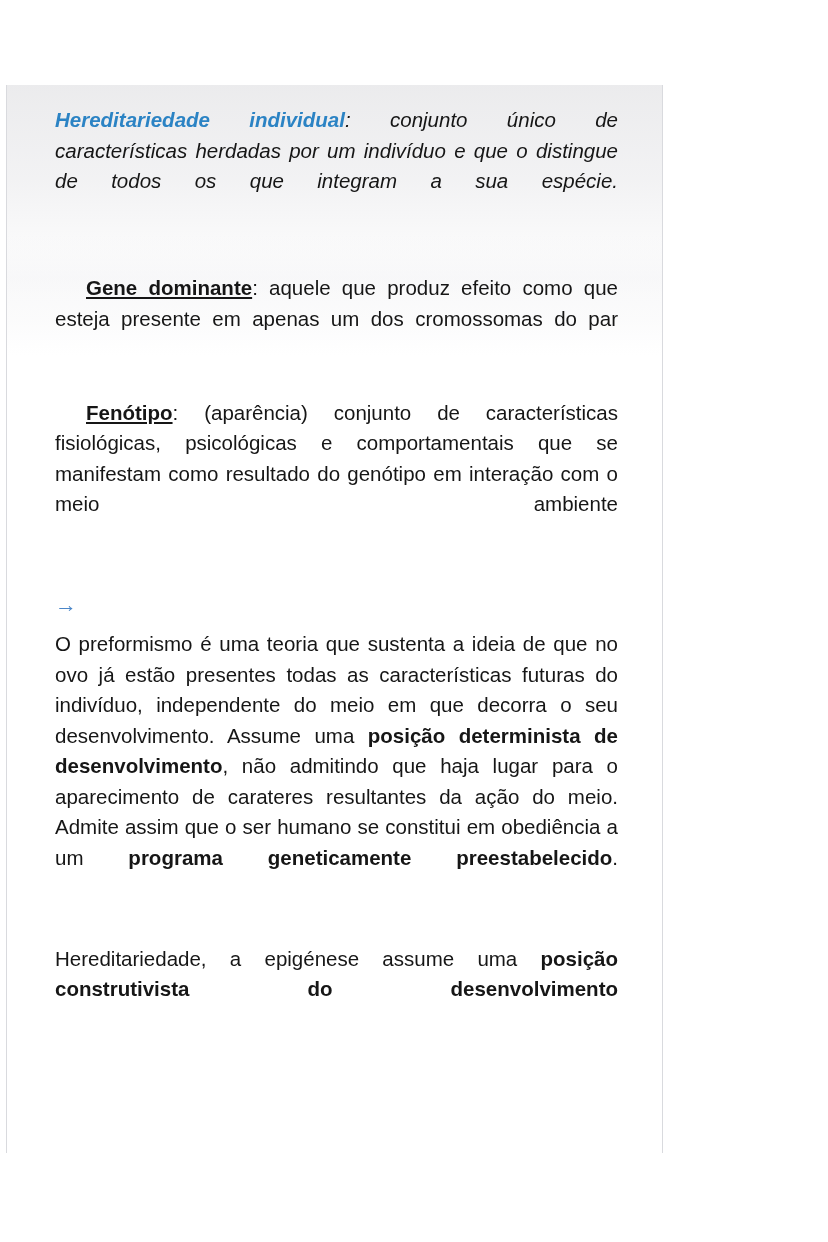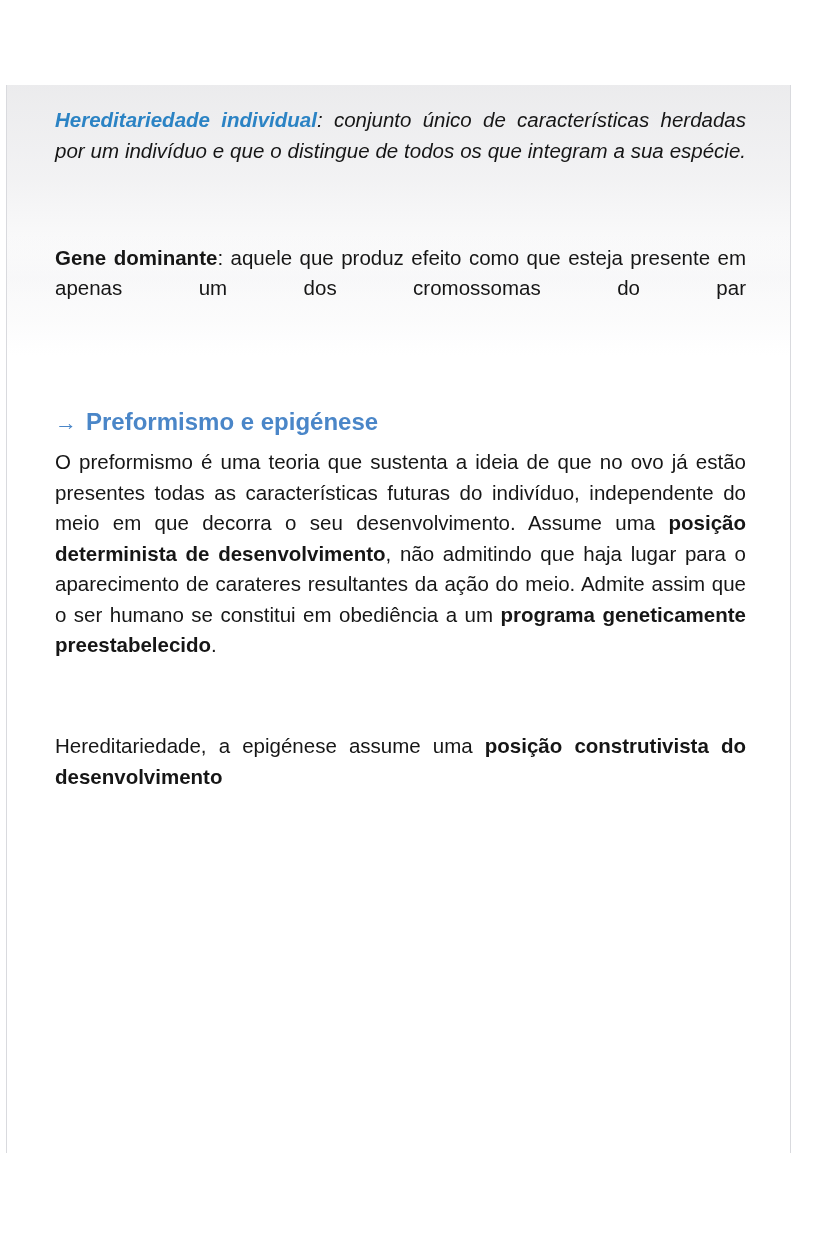--- a/index.html
+++ b/index.html
@@ -17,21 +17,21 @@
     overflow: hidden;
     font-family: "Liberation Sans", "DejaVu Sans", sans-serif;
     -webkit-font-smoothing: antialiased;
   }
 
   
   .page-card {
     position: absolute;
     left: 6px;
     top: 85px;
-    width: 785px;
+    width: 657px;
     height: 1068px;
     background: #ffffff;
     border-left: 1px solid #d9dade;
     border-right: 1px solid #d9dade;
     box-shadow: 0 0 0 0 rgba(0,0,0,0);
     box-sizing: border-box;
     overflow: hidden;
   }
 
   
@@ -89,21 +89,23 @@
   }
 
   .term-blue {
     color: #2b83c4;
     font-weight: 700;
     font-style: italic;
   }
 
   .term-ul {
     font-weight: 700;
+    text-decoration: underline;
     text-underline-offset: 2px;
+    margin-left: 31px;
   }
 
   .b { font-weight: 700; }
   .bi { font-weight: 700; font-style: italic; }
 
   .heading {
     display: flex;
     align-items: baseline;
     gap: 9px;
     color: #4a86c8;
@@ -144,26 +146,26 @@
       <p><span class="term-ul">Gene dominante</span><span>:</span><span> aquele que produz efeito como que esteja presente em apenas um dos cromossomas do par</span></p>
 
       <div class="gap-sm"></div>
 
 
       <div class="gap-sm"></div>
 
 
       <div class="gap-sm"></div>
 
+      <p><span class="term-ul">Fenótipo</span><span>:</span><span> (aparência) conjunto de características fisiológicas, psicológicas e comportamentais que se manifestam como resultado do genótipo em interação com o meio ambiente</span></p>
 
       <div class="gap-head"></div>
 
       <div class="heading">
         <span class="arrow">→</span>
-        <span>Preformismo e epigénese</span>
       </div>
 
       <div class="gap-after-head"></div>
 
       <p><span>O preformismo é uma teoria que sustenta a ideia de que no ovo já estão presentes todas as características futuras do indivíduo, independente do meio em que decorra o seu desenvolvimento. Assume uma </span><span class="b">posição determinista de desenvolvimento</span><span>, não admitindo que haja lugar para o aparecimento de carateres resultantes da ação do meio. Admite assim que o ser humano se constitui em obediência a um </span><span class="b">programa geneticamente preestabelecido</span><span>.</span></p>
 
       <div class="gap-md"></div>
 
 
       <div class="gap-md"></div>

